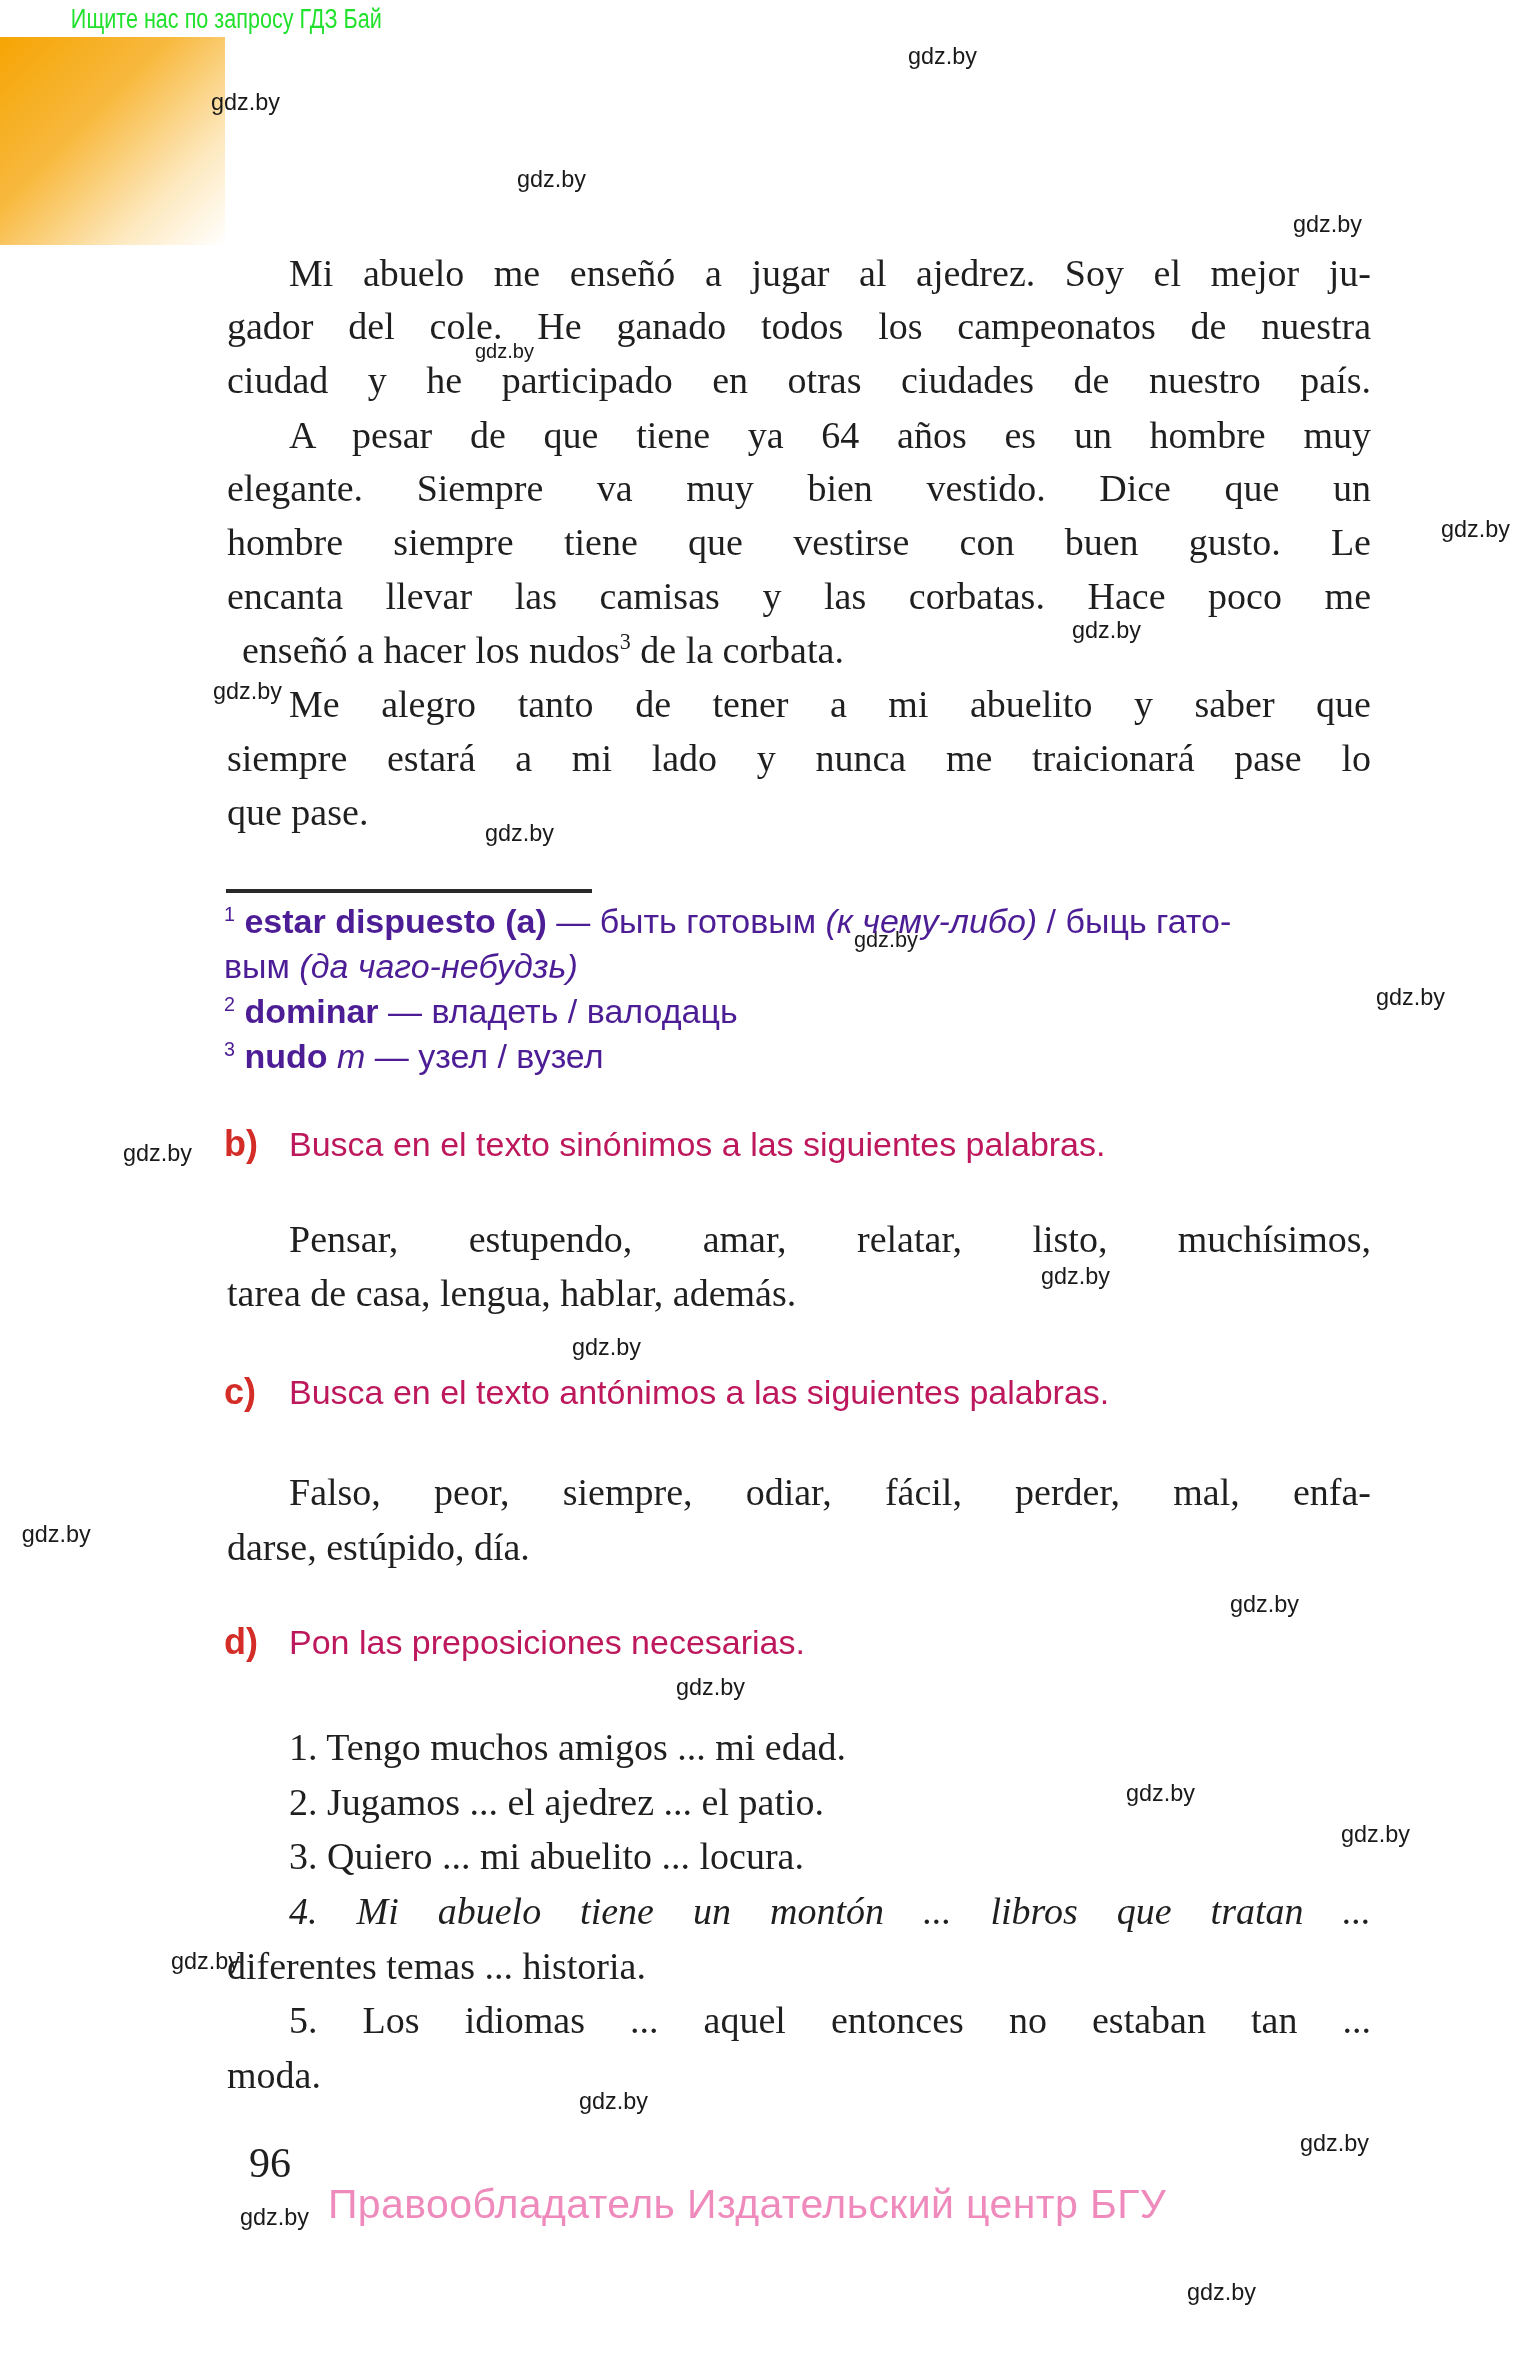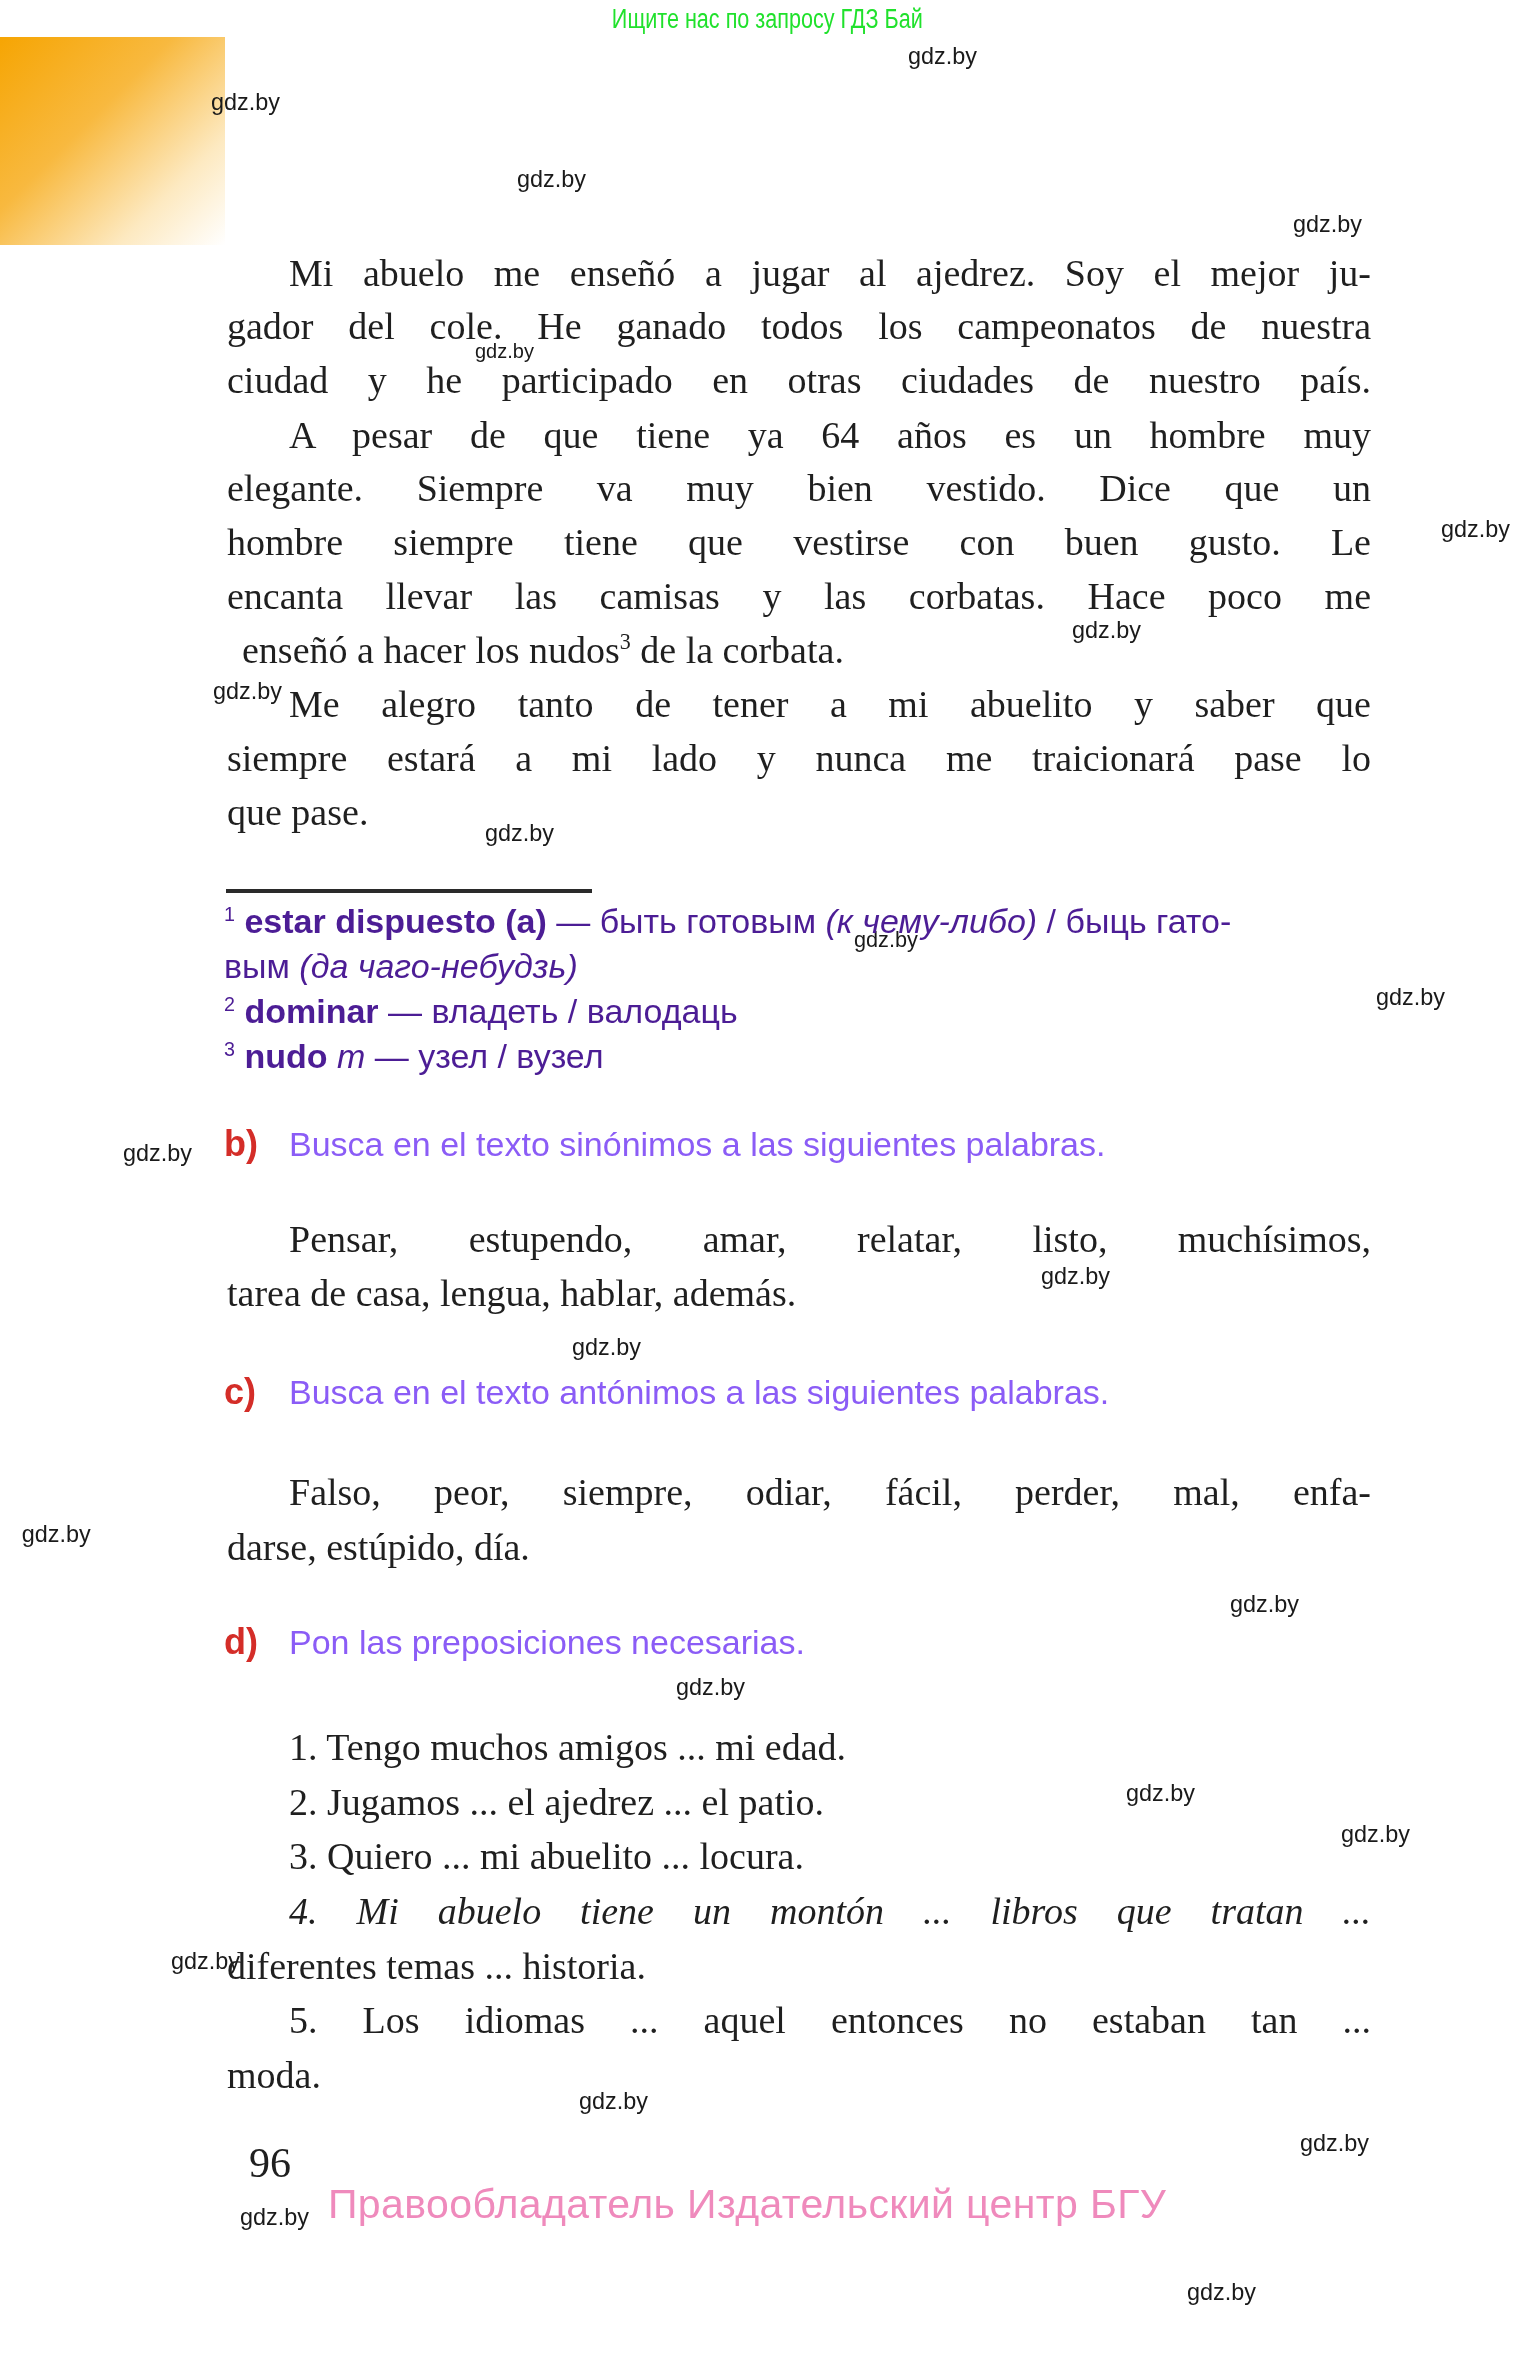--- a/index.html
+++ b/index.html
@@ -1,27 +1,27 @@
 <!DOCTYPE html>
 <html style="font-size:14px"><head>
 <meta charset="utf-8">
 <style>
   html,body{margin:0;padding:0;background:#888;}
   .page{position:relative;width:1535px;height:2377px;background:#ffffff;overflow:hidden;
         font-family:"Liberation Sans","DejaVu Sans",sans-serif;}
-  .promo{position:absolute;left:0;right:0;top:4.3px;text-align:center;}
+  .promo{position:absolute;left:0;right:0;top:4.3px;padding-left:32px;}
   .promo-inner{display:inline-block;transform:scaleX(0.8);transform-origin:center;
         font-size:27px;color:#20e12c;white-space:pre;}
   .orange-square{position:absolute;left:0;top:37px;width:225px;height:208px;
         background:linear-gradient(135deg,#f6a503 0%,#f8b93f 40%,#fde9c0 75%,#ffffff 100%);}
   .line{position:absolute;white-space:pre;line-height:1.25;}
   .just{white-space:normal;text-align:justify;text-align-last:justify;}
   .serif{font-family:"Liberation Serif","DejaVu Serif",serif;font-size:38px;color:#1f1f1f;}
   .fnote{font-family:"Liberation Sans","DejaVu Sans",sans-serif;font-size:34px;color:#4c1d95;}
-  .sans{font-family:"Liberation Sans","DejaVu Sans",sans-serif;font-size:34px;color:#8b5cf6;}
+  .sans{font-family:"Liberation Sans","DejaVu Sans",sans-serif;font-size:34px;color:#be185d;}
   .label{font-family:"Liberation Sans","DejaVu Sans",sans-serif;font-size:36px;font-weight:bold;color:#d42d28;}
   .sup{font-size:58%;vertical-align:super;}
   .wm{position:absolute;font-family:"Liberation Sans","DejaVu Sans",sans-serif;color:#1a1a1a;white-space:pre;text-align:center;}
   .separator{position:absolute;left:226px;top:889px;width:366px;height:3.5px;background:#2a2a2a;}
   .page-number{position:absolute;left:229px;top:2139px;font-family:"Liberation Serif","DejaVu Serif",serif;
         font-size:42px;color:#1f1f1f;margin-left:20px;}
   .copyright{position:absolute;left:328px;top:2181px;font-size:41px;color:#ef8abc;letter-spacing:0.4px;}
   .links{position:absolute;left:0;right:0;top:2338px;text-align:center;}
   .links-inner{display:inline-block;transform:scaleX(0.72);transform-origin:center;
         font-size:26px;color:#1b50d8;white-space:pre;}

